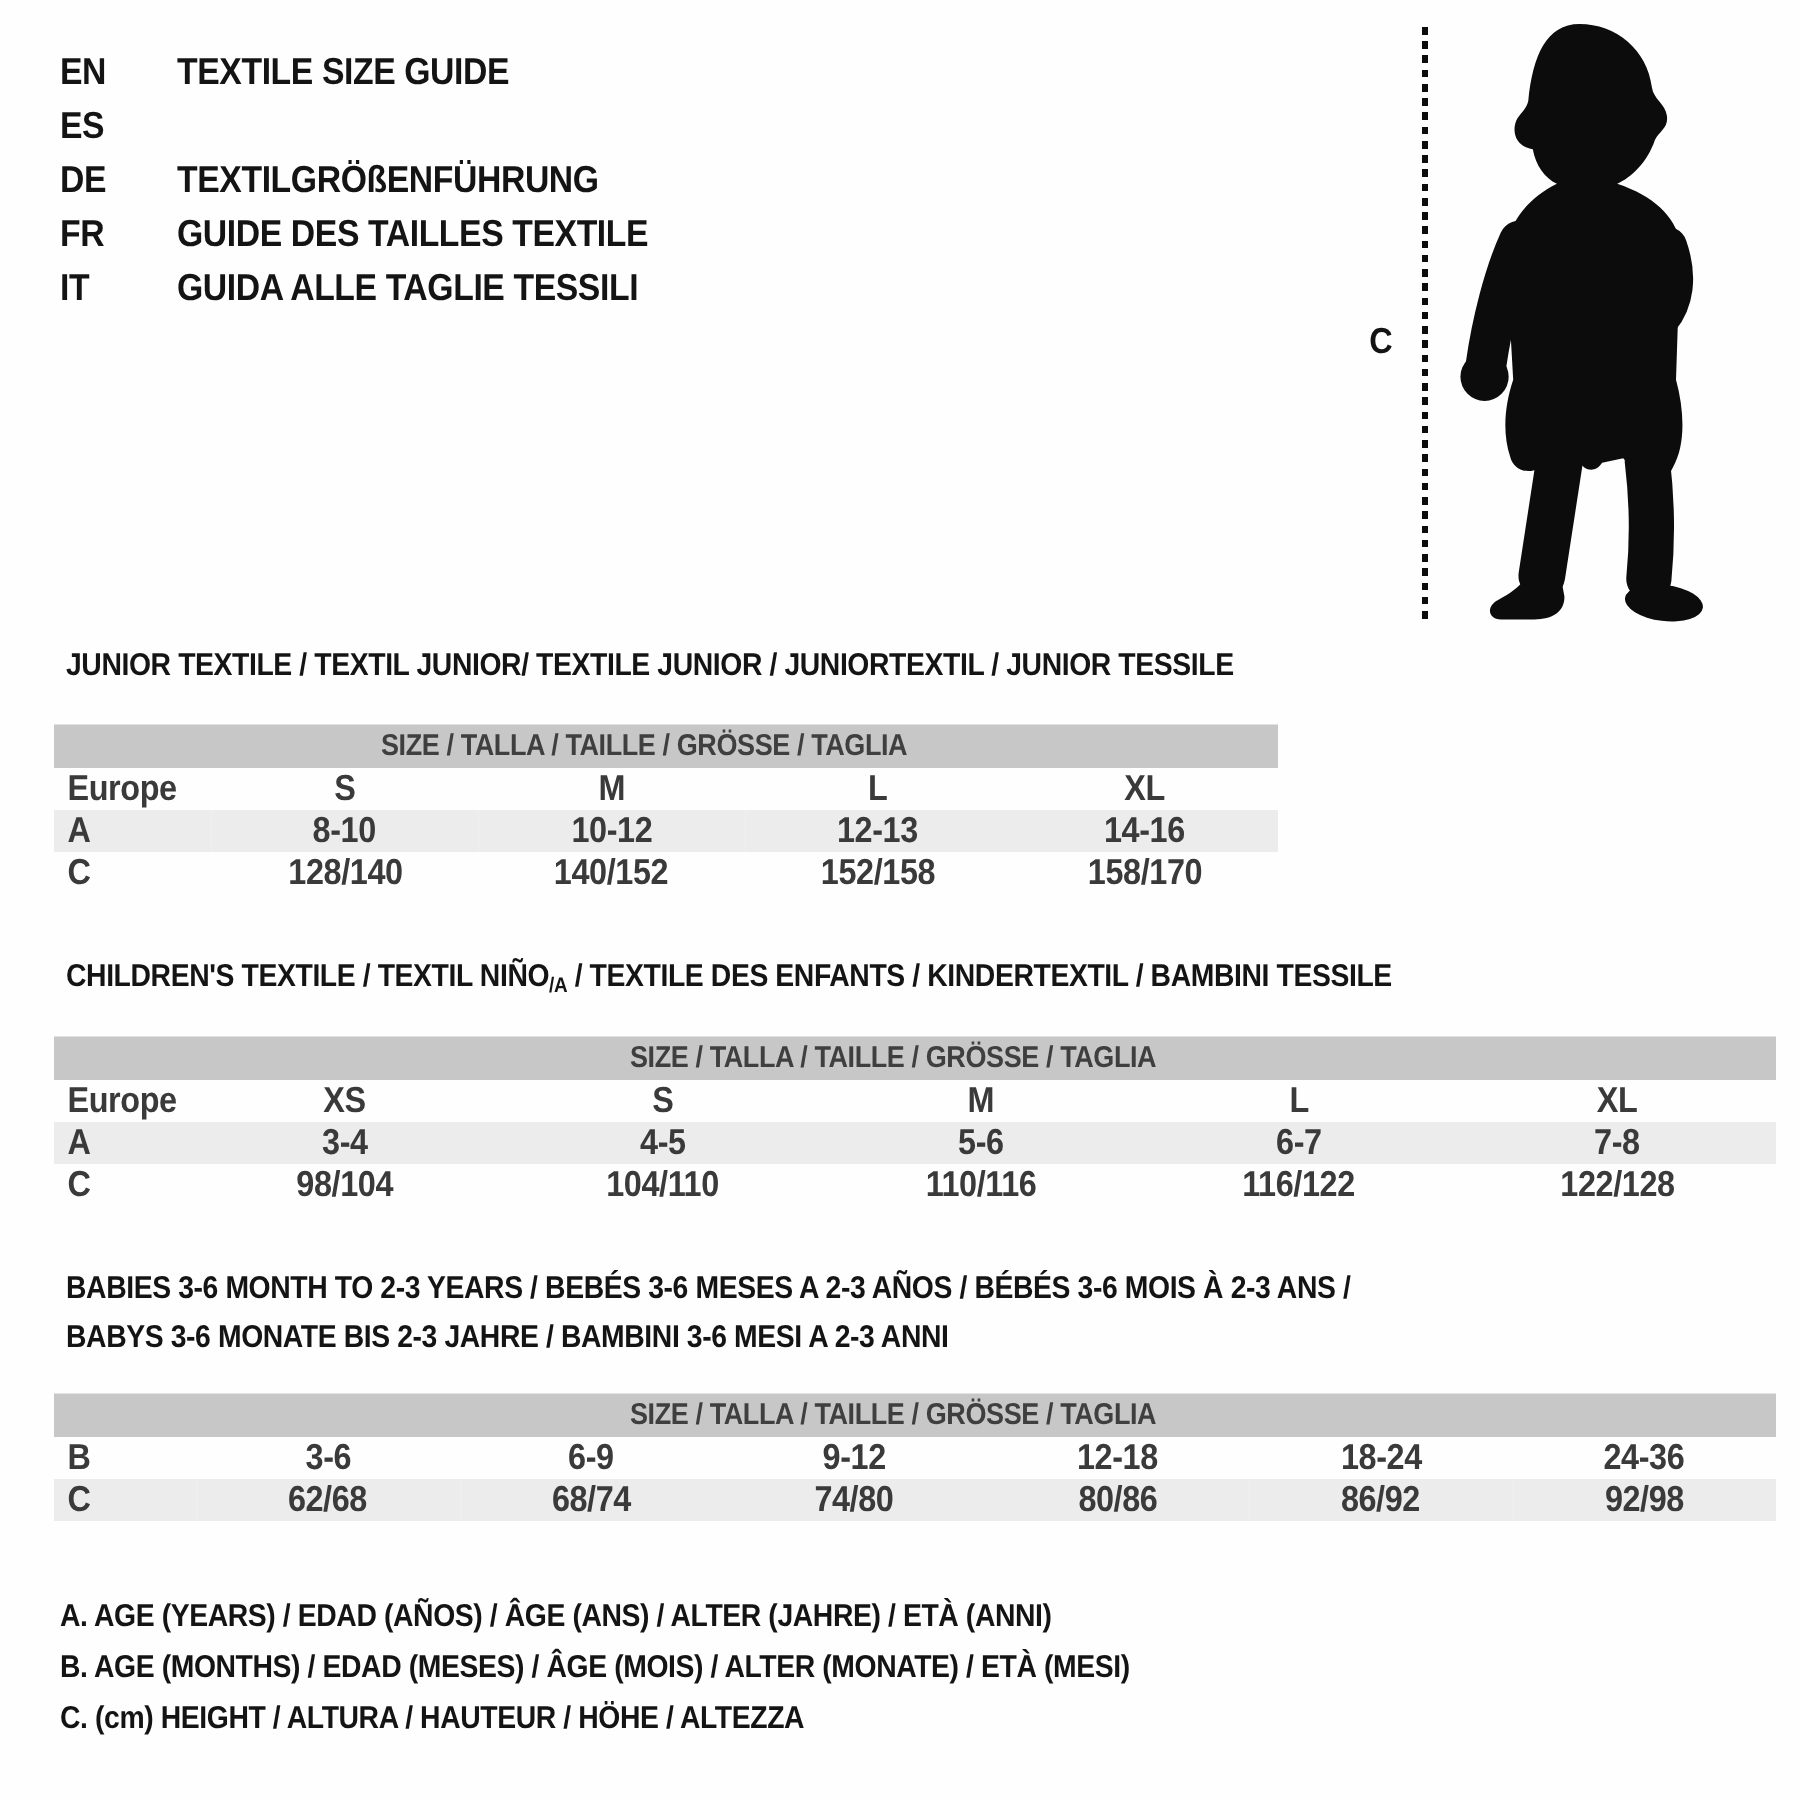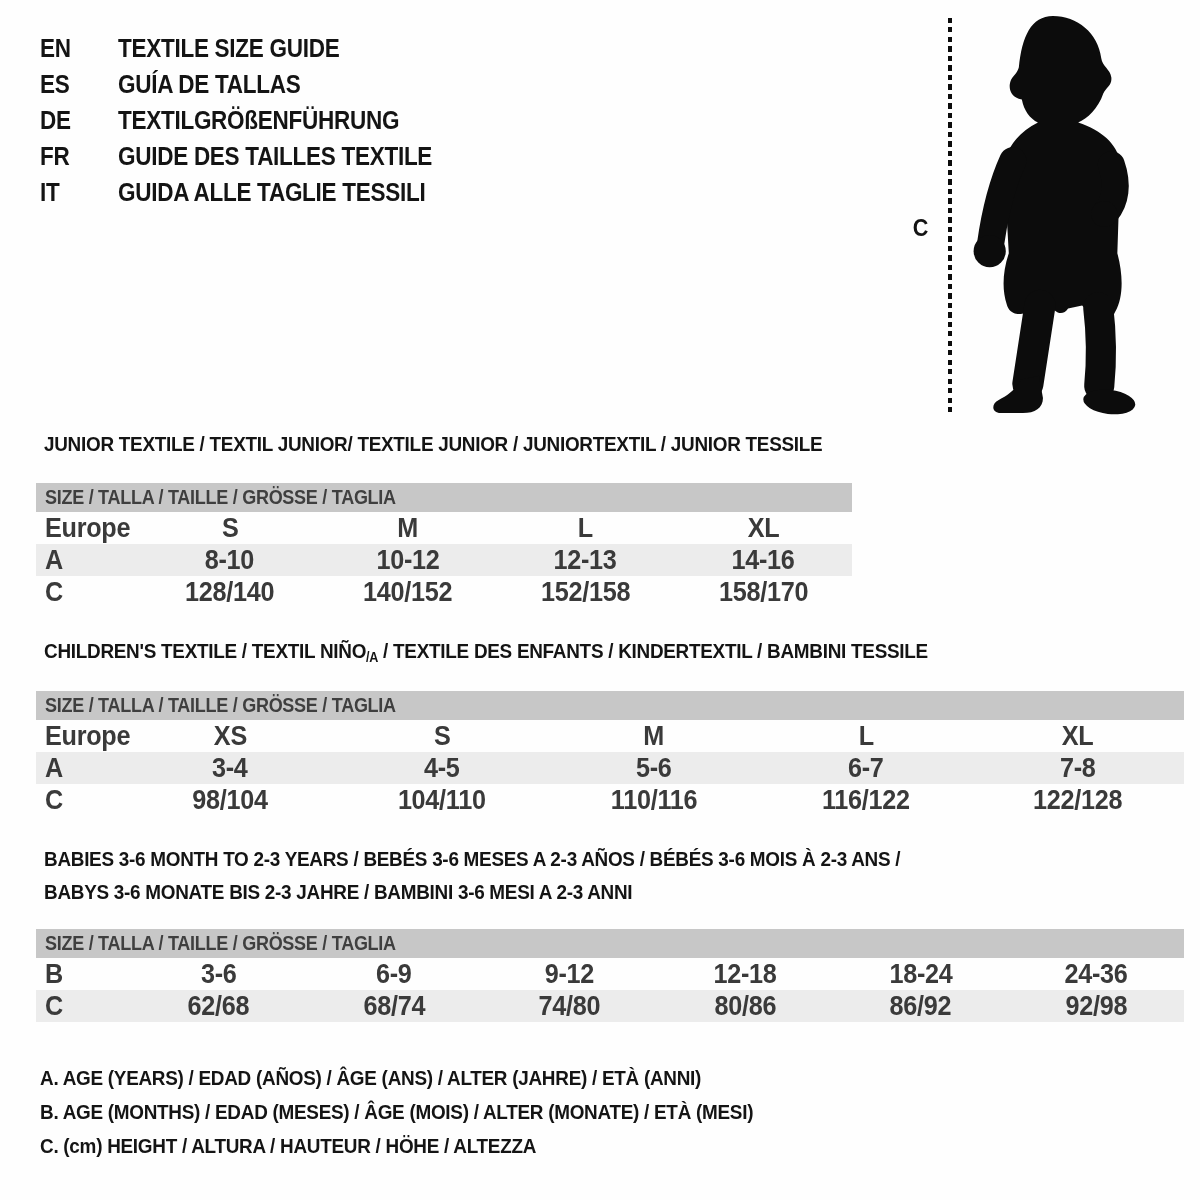--- a/index.html
+++ b/index.html
@@ -38,24 +38,24 @@
   .section-title{position:absolute;left:44px;font-size:21px;font-weight:bold;white-space:nowrap;line-height:24px;}
   .title-junior{top:432px;}
   .title-children{top:639px;}
   .title-babies{top:842px;line-height:33px;}
   .sub-a{font-size:14px;vertical-align:-4px;}
 
   
   table.size-table{position:absolute;border-collapse:collapse;table-layout:fixed;font-weight:bold;}
   table.size-table th{
     background:var(--band);color:var(--header-text);
-    font-size:20px;text-align:left;padding:0 0 0 9px;height:29px;font-weight:bold;margin-left:24px;
+    font-size:20px;text-align:center;padding:0 0 0 9px;height:29px;font-weight:bold;margin-left:24px;
   }
   table.size-table td{
-    font-size:28px;color:var(--table-text);text-align:center;height:20px;padding:0;text-decoration:underline;
+    font-size:24px;color:var(--table-text);text-align:center;height:20px;padding:0;text-decoration:underline;
   }
   table.size-table td.rowlabel{text-align:left;padding-left:9px;}
   table.size-table tbody tr:nth-child(even) td{background:var(--alt-row);}
   #junior-table{left:36px;top:483px;width:816px;}
   #children-table{left:36px;top:691px;width:1148px;}
   #babies-table{left:36px;top:929px;width:1148px;}
 
   
   .legend{position:absolute;left:40px;top:1066px;font-size:21px;font-weight:bold;}
   .legend-line{height:34px;display:flex;align-items:flex-start;}
@@ -63,21 +63,20 @@
 </head>
 <body>
 
 <div class="lang-block">
   <div class="lang-row">
     <span class="lang-code"><span class="cx cxl">EN</span></span>
     <span class="lang-label"><span class="cx cxl">TEXTILE SIZE GUIDE</span></span>
   </div>
   <div class="lang-row">
     <span class="lang-code"><span class="cx cxl">ES</span></span>
-    <span class="lang-label"><span class="cx cxl">GUÍA DE TALLAS</span></span>
   </div>
   <div class="lang-row">
     <span class="lang-code"><span class="cx cxl">DE</span></span>
     <span class="lang-label"><span class="cx cxl">TEXTILGRÖßENFÜHRUNG</span></span>
   </div>
   <div class="lang-row">
     <span class="lang-code"><span class="cx cxl">FR</span></span>
     <span class="lang-label"><span class="cx cxl">GUIDE DES TAILLES TEXTILE</span></span>
   </div>
   <div class="lang-row">

